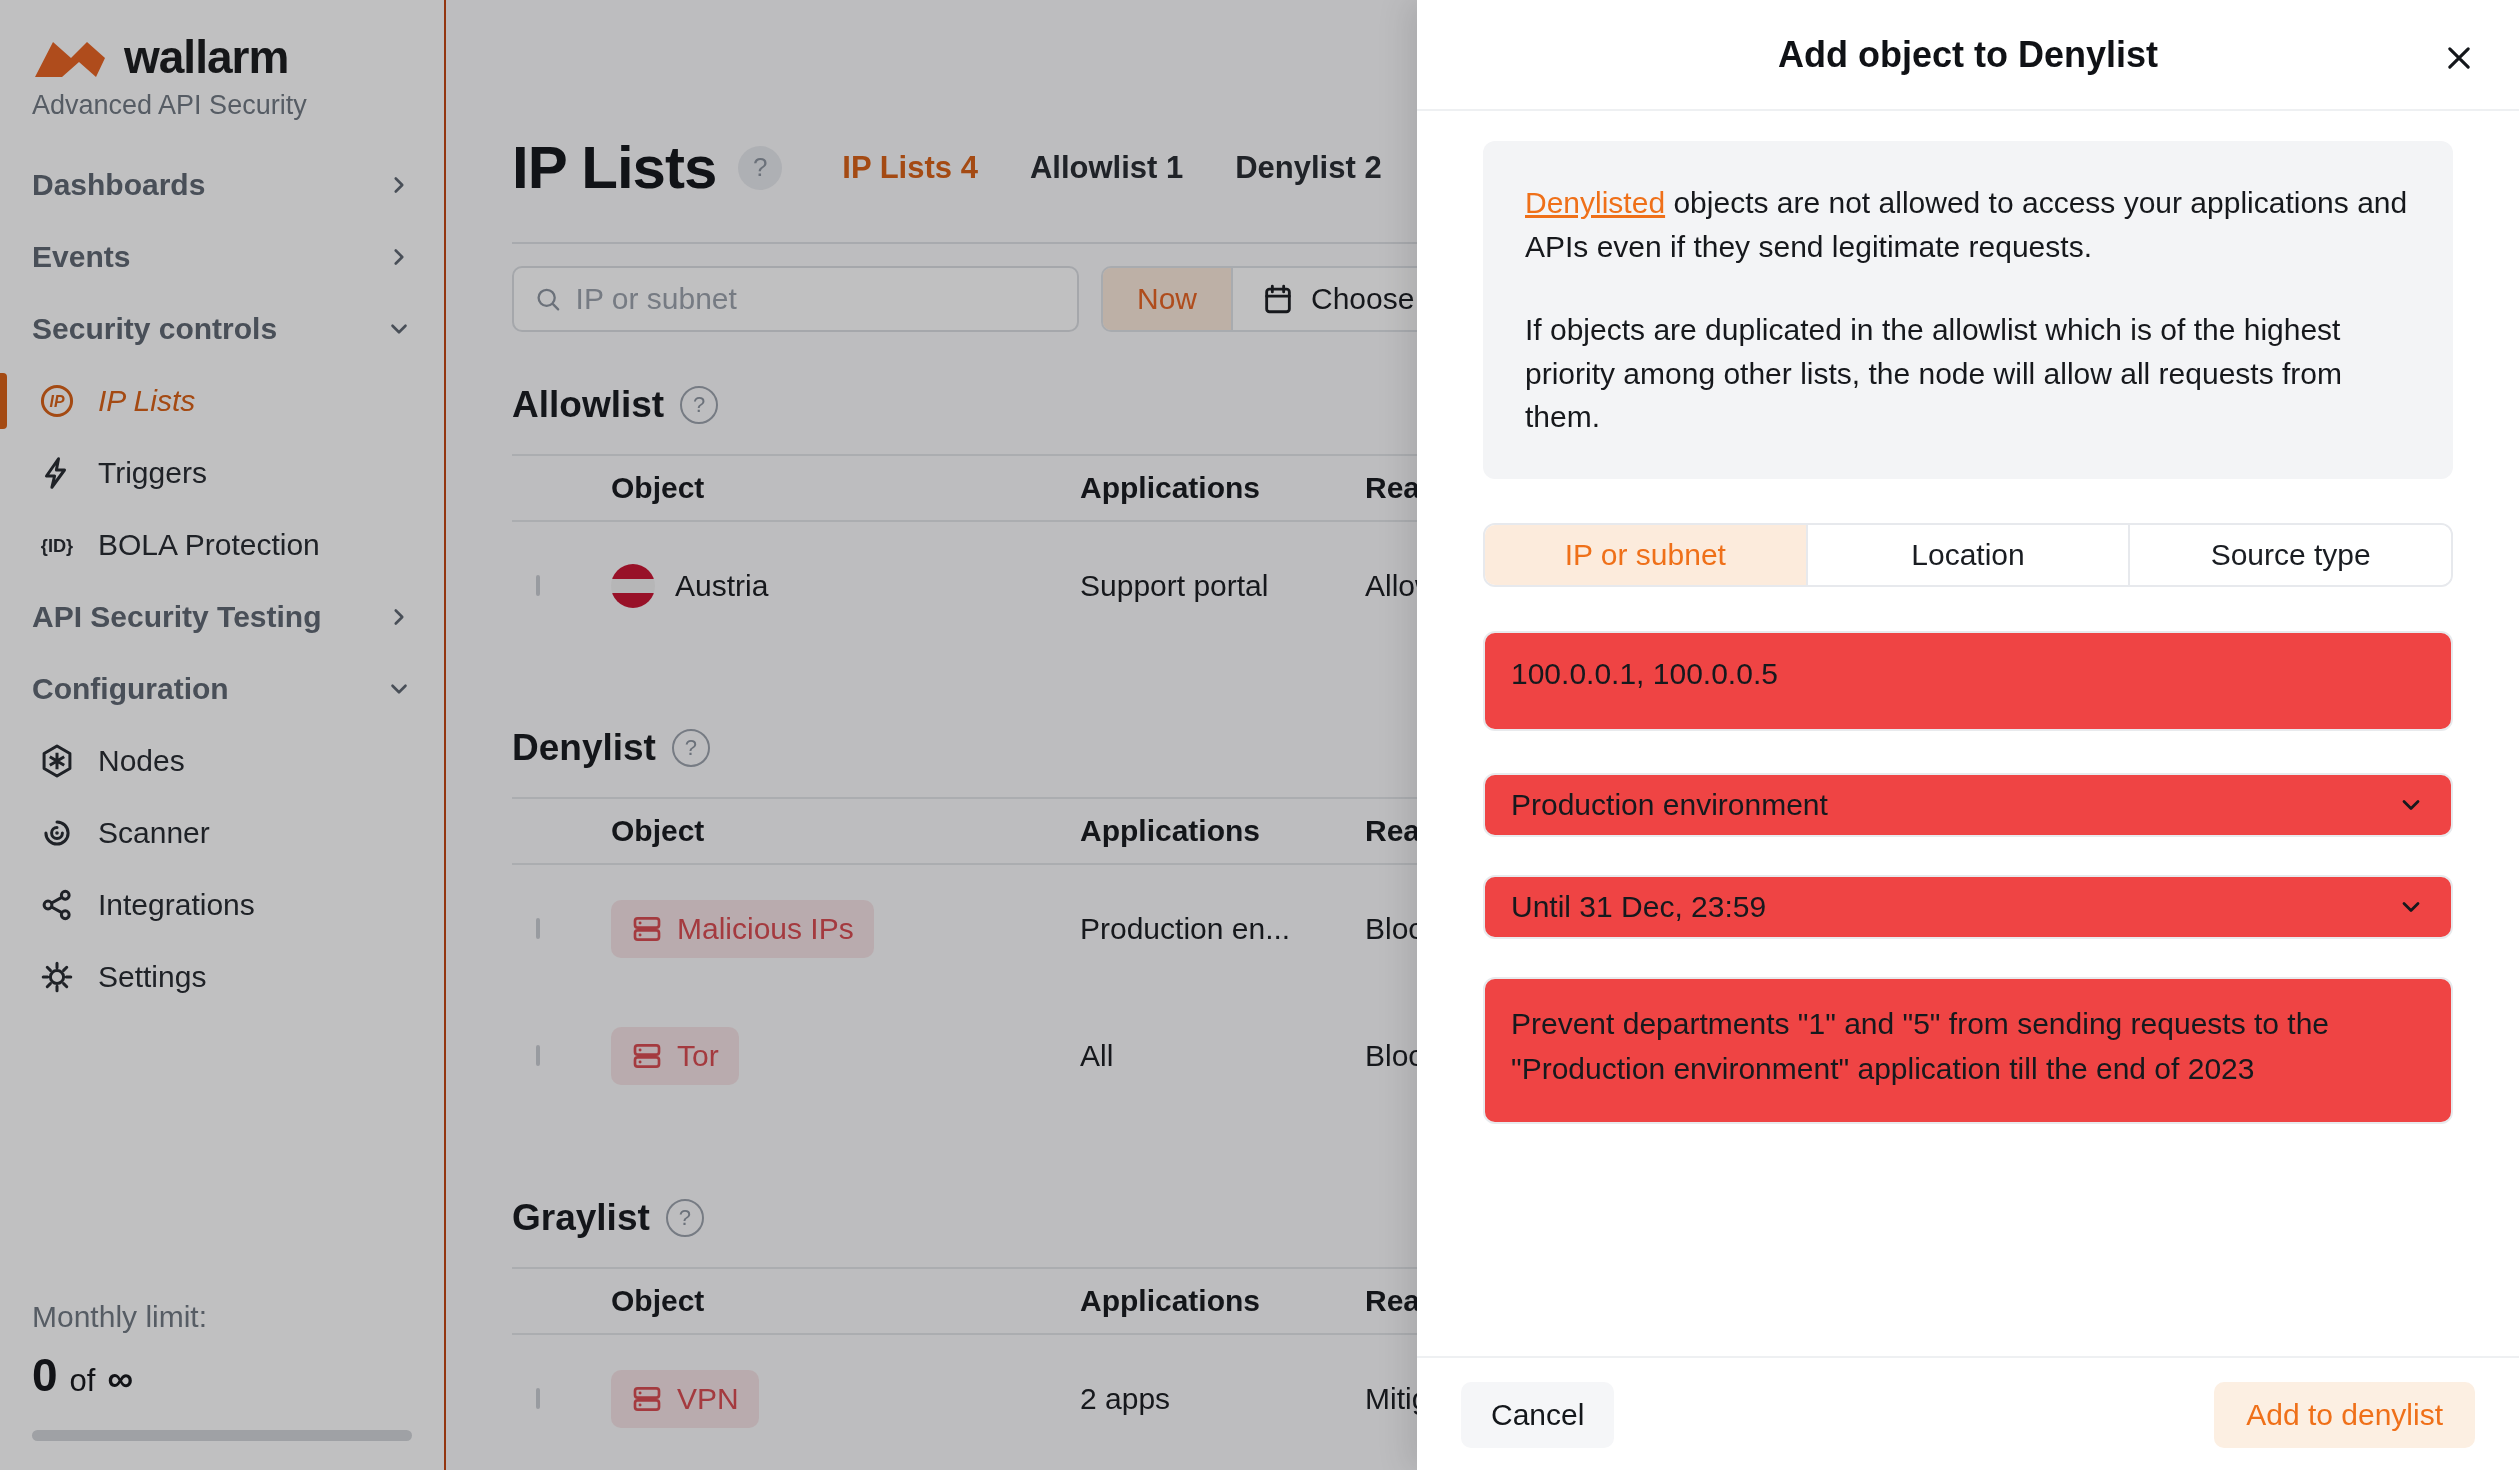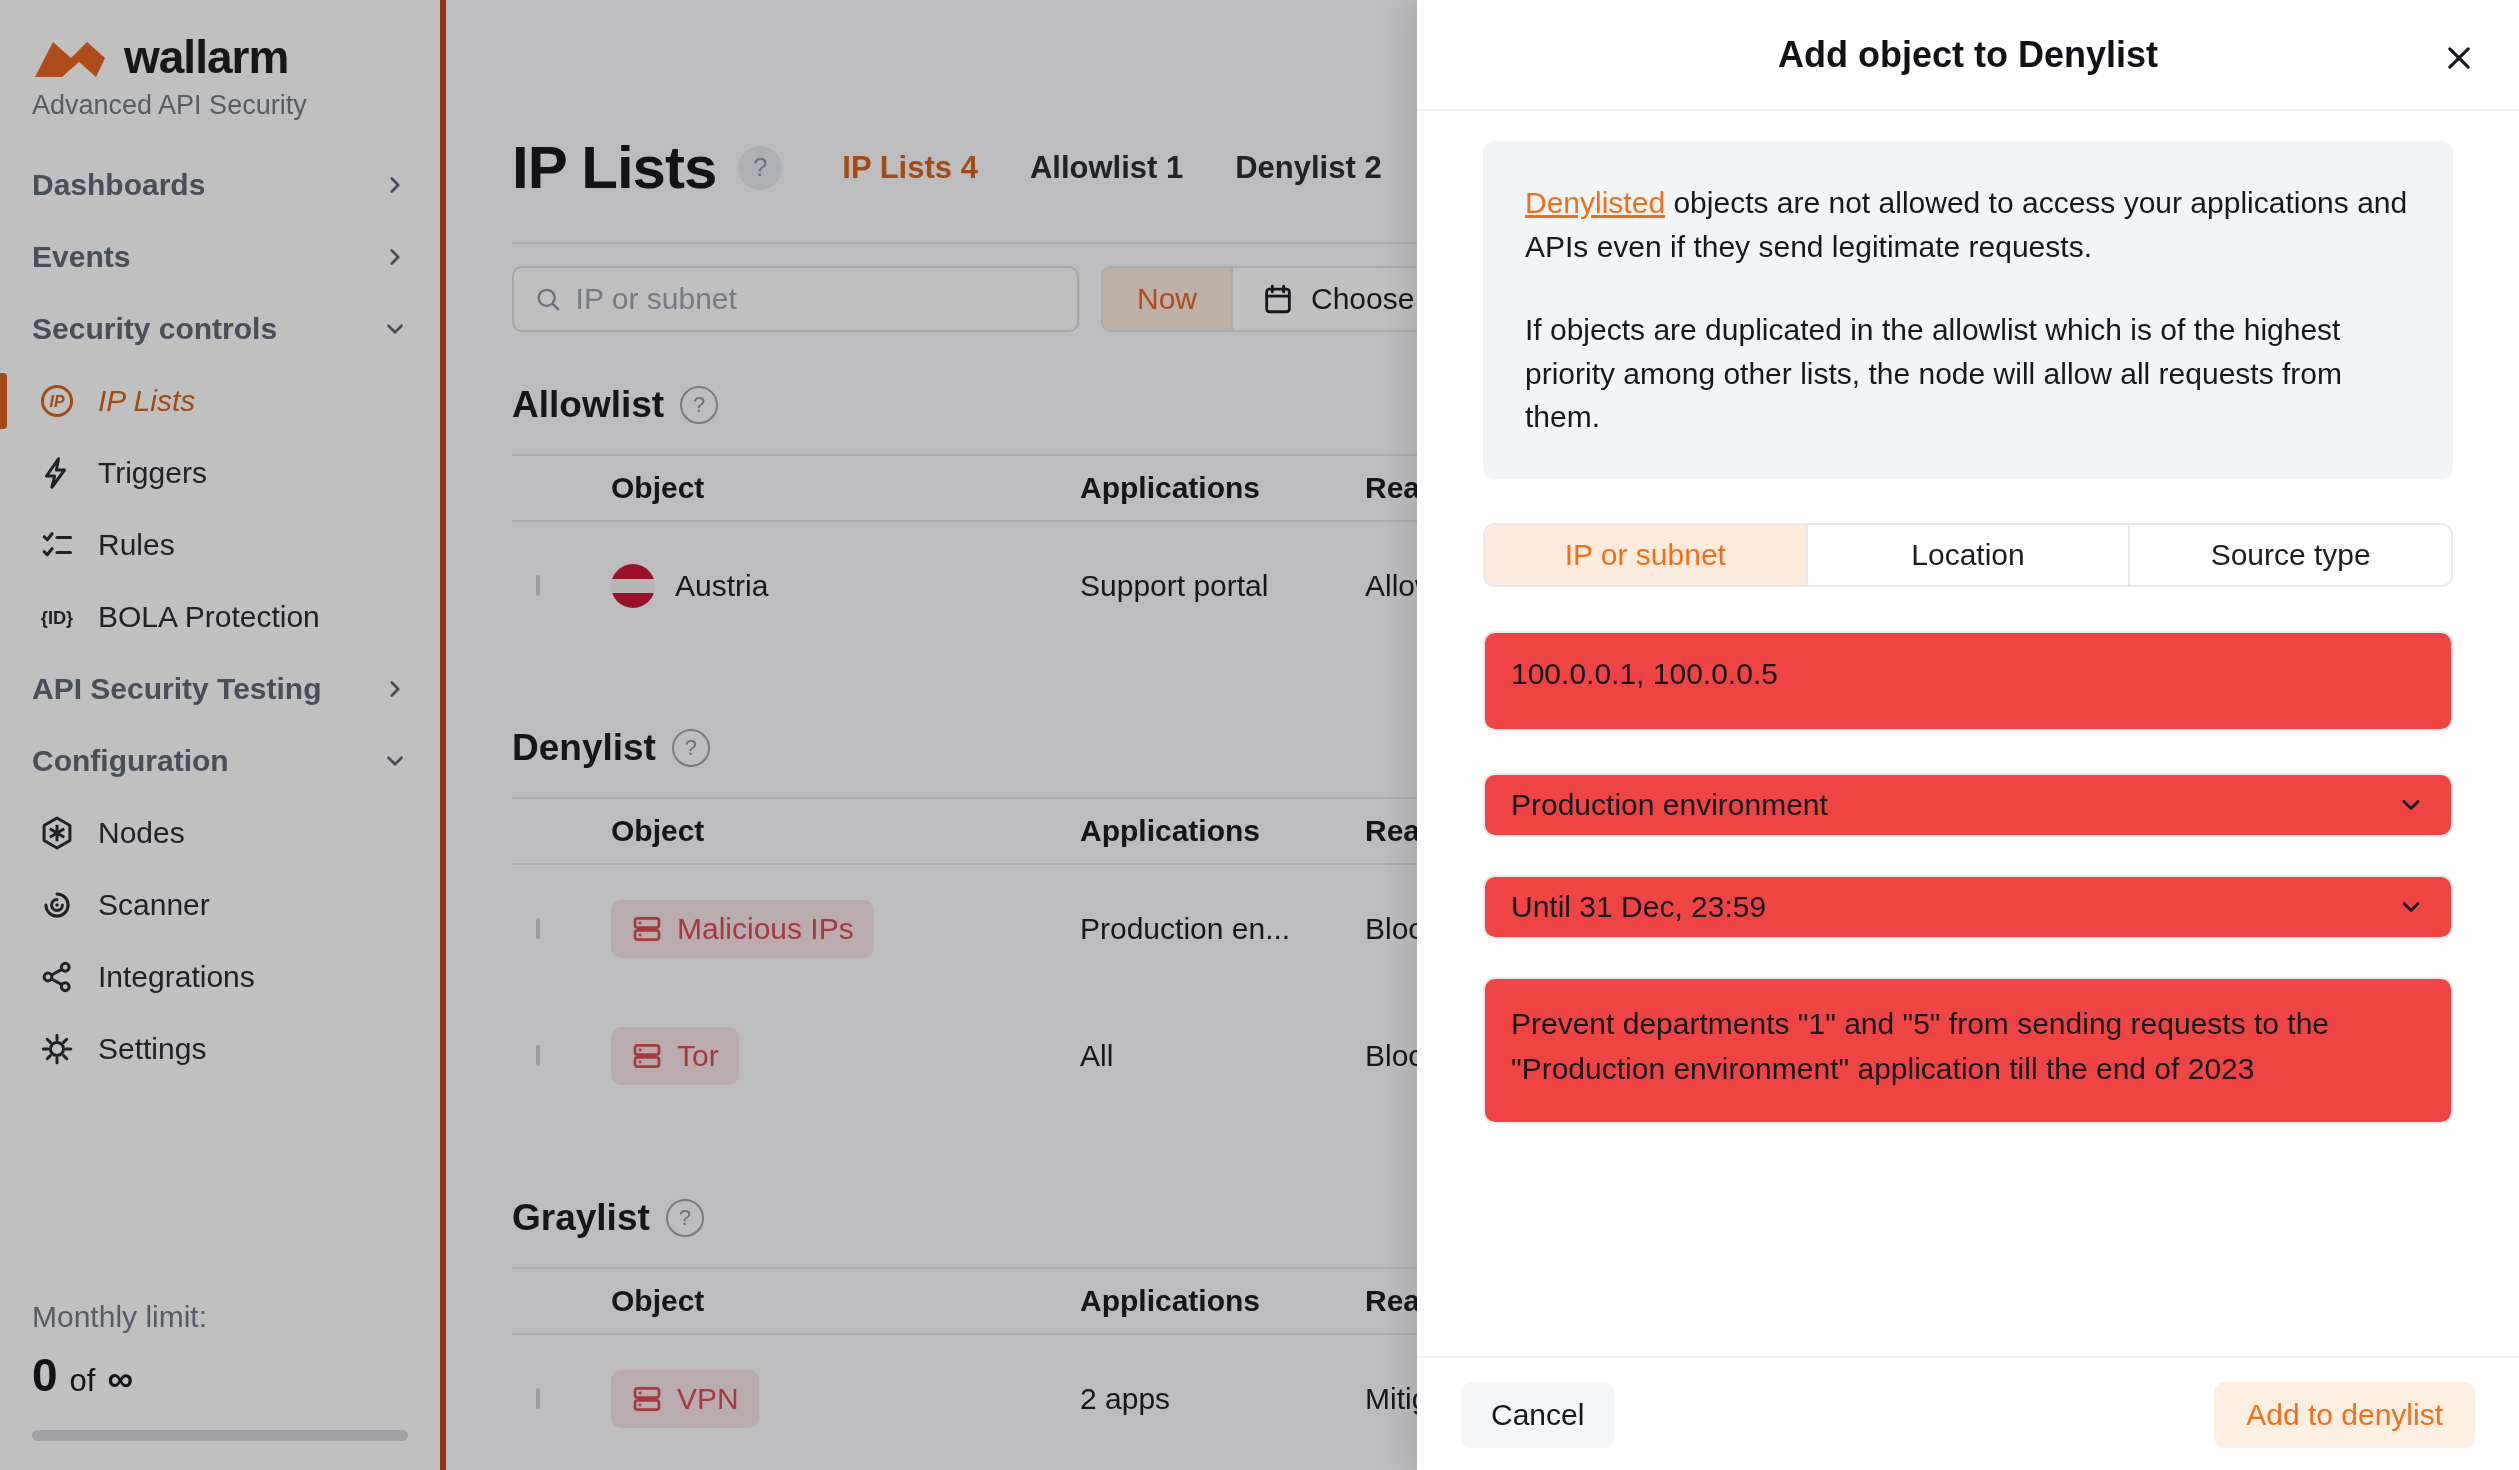--- a/index.html
+++ b/index.html
@@ -2,21 +2,21 @@
 <html><head>
 <meta charset="utf-8">
 <style>
   * { margin:0; padding:0; box-sizing:border-box; }
   html,body { width:2519px; height:1471px; overflow:hidden; background:#fff;
     font-family:"Liberation Sans","DejaVu Sans",sans-serif; color:#16191d; }
   .app { position:relative; width:2519px; height:1471px; }
 
   
   .sidebar { position:absolute; left:0; top:0; width:446px; height:100%;
-    background:#ffffff; border-right:6px solid #c2410c; padding:26px 32px 0 32px; z-index:10; }
+    background:#ffffff; border-right:2px solid #c2410c; padding:26px 32px 0 32px; z-index:10; }
   .logo-row { display:flex; align-items:center; gap:16px; height:62px; }
   .logo-mark { width:76px; height:46px; flex:0 0 auto; }
   .logo-text { font-size:46px; font-weight:700; letter-spacing:-1px; color:#17181a; }
   .logo-sub { font-size:27px; color:#6e7780; margin-top:2px; }
   .nav { margin-top:28px; }
   .nav-row { position:relative; display:flex; align-items:center; height:72px; cursor:pointer; }
   .nav-group { justify-content:space-between; }
   .nav-group .nv-label { font-size:30px; font-weight:700; color:#5c6570; }
   .nav-item { gap:22px; padding-left:6px; }
   .nav-item .nv-label { font-size:30px; color:#23272d; }
@@ -163,31 +163,20 @@
       <div class="nav-row nav-item">
         <span class="nv-icon">
           <svg width="36" height="36" viewBox="0 0 24 24" fill="none" stroke="currentColor" stroke-width="2" stroke-linejoin="round">
               <path d="M13 2.5L5 14h5.4l-1.8 7.5L17 10h-5.4l1.4-7.5z"></path>
             </svg>
         </span>
         <span class="nv-label">Triggers</span>
       </div>
       <div class="nav-row nav-item">
         <span class="nv-icon">
-          <svg width="36" height="36" viewBox="0 0 24 24" fill="none" stroke="currentColor" stroke-width="2.1" stroke-linecap="round" stroke-linejoin="round">
-              <path d="M3.5 6.5l2 2 3.2-4"></path>
-              <path d="M12 7h9"></path>
-              <path d="M3.5 16.5l2 2 3.2-4"></path>
-              <path d="M12 17h9"></path>
-            </svg>
-        </span>
-        <span class="nv-label">Rules</span>
-      </div>
-      <div class="nav-row nav-item">
-        <span class="nv-icon">
           <svg width="40" height="40" viewBox="0 0 24 24">
               <text x="12" y="16.5" text-anchor="middle" font-size="11.5" font-weight="bold" fill="currentColor">{ID}</text>
             </svg>
         </span>
         <span class="nv-label">BOLA Protection</span>
       </div>
 
       <div class="nav-row nav-group">
         <span class="nv-label">API Security Testing</span>
         <span class="chev">

